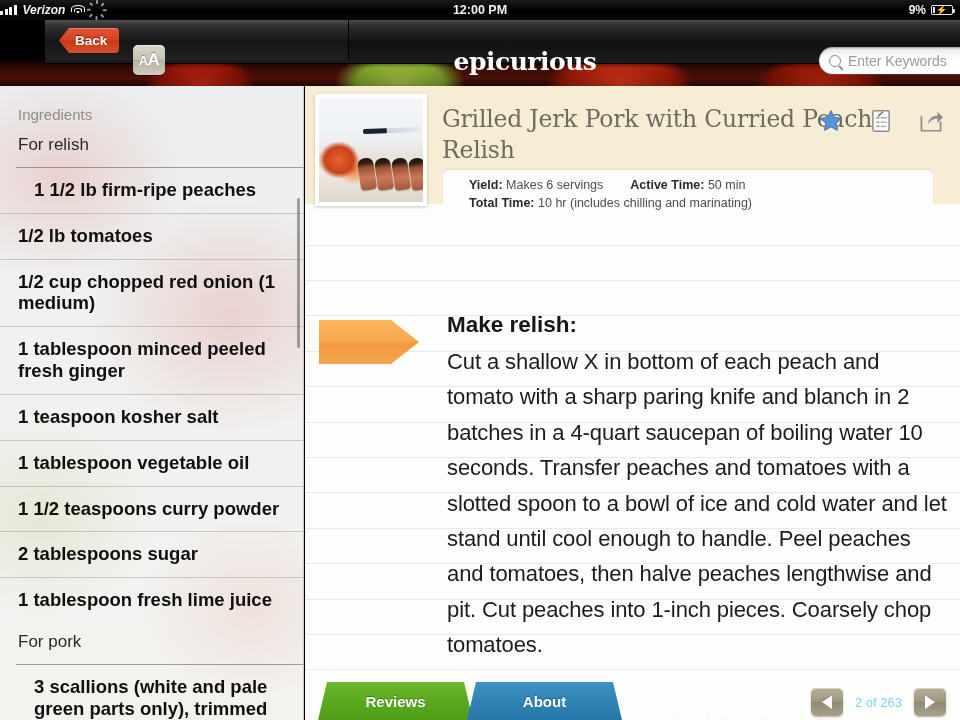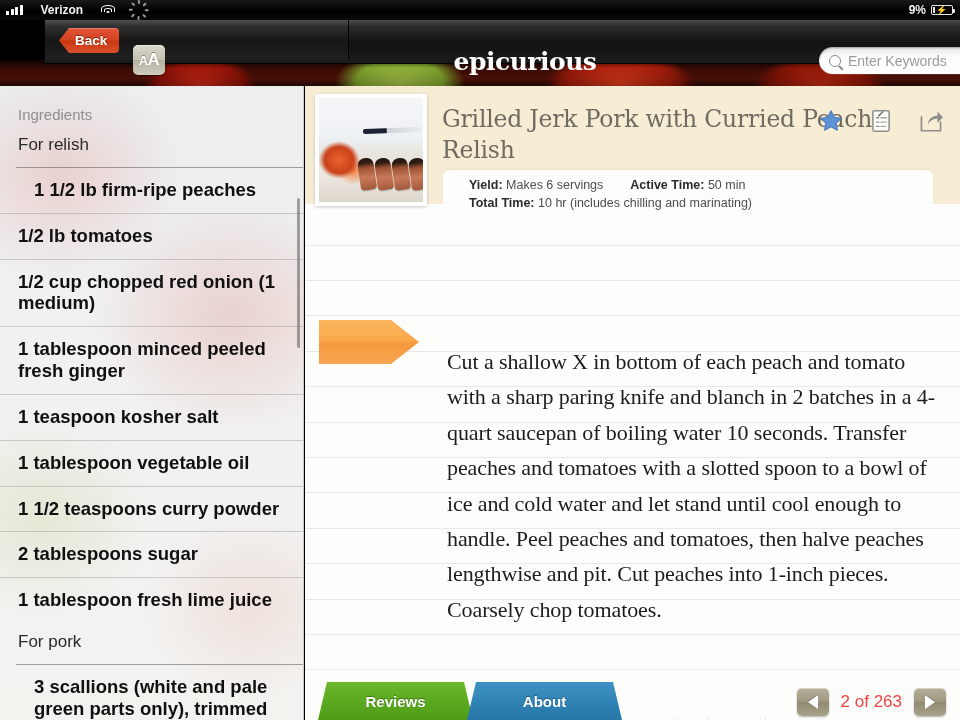--- a/index.html
+++ b/index.html
@@ -8,21 +8,21 @@
 
   #app { position:relative; width:960px; height:720px; overflow:hidden; }
 
   
   .statusbar{
     position:absolute; top:0; left:0; width:960px; height:20px;
     background:linear-gradient(to bottom,#1a1a1a 0%,#000 55%,#0a0a0a 100%);
     color:#f2f2f2; font-size:12px; font-weight:bold;
     display:flex; align-items:center; z-index:40;
   }
-  .sb-left{ display:flex; align-items:center; gap:18px; padding-left:6px; }
+  .sb-left{ display:flex; align-items:center; gap:6px; padding-left:0;font-style:italic; }
   .sb-center{ position:absolute; left:0; right:0; text-align:center; font-size:12.5px; }
   .sb-right{ margin-left:auto; display:flex; align-items:center; gap:5px; padding-right:7px; }
   .signal{ display:flex; align-items:flex-end; gap:1.5px; height:10px; }
   .signal i{ display:block; width:3px; background:#fff; border-radius:.5px; }
   .signal i:nth-child(1){height:4px}.signal i:nth-child(2){height:6px}
   .signal i:nth-child(3){height:8px}.signal i:nth-child(4){height:10px}
   .wifi{ position:relative; width:14px; height:11px; }
   .wifi span{ position:absolute; left:50%; transform:translateX(-50%); border:1.6px solid #fff;
               border-bottom:none; border-radius:50% 50% 0 0; }
   .wifi span:nth-child(1){ width:14px;height:7px; top:0; }
@@ -182,21 +182,21 @@
   .step-arrow{
     position:absolute; left:14px; top:108px; width:100px; height:44px;
     background:linear-gradient(to bottom,#fcb55c 0%,#f9a84b 48%,#f59a3d 52%,#f6a552 100%);
     clip-path:polygon(0 0, 72% 0, 100% 50%, 72% 100%, 0 100%);
   }
   .step-title{
     position:absolute; left:142px; top:100px; font-size:22.5px; font-weight:bold; color:#161616;
   }
   .step-text{
     position:absolute; left:142px; top:132px; width:500px;
-    font-size:22px; color:#1c1c1c; line-height:35.4px; letter-spacing:-.1px;font-family:Liberation Serif, serif;
+    font-size:22px; color:#1c1c1c; line-height:35.4px; letter-spacing:-.1px;
   }
   .step-text2{
     position:absolute; left:142px; top:496px; width:500px;
     font-size:22px; color:#1c1c1c; line-height:35.4px; letter-spacing:-.1px;
   }
   .fade{
     position:absolute; left:0; right:0; bottom:0; height:58px; z-index:6;
     background:linear-gradient(to bottom, rgba(253,253,251,0) 0%, rgba(253,253,251,.78) 45%, rgba(253,253,251,.96) 100%);
     pointer-events:none;
   }
@@ -217,21 +217,21 @@
   .pbtn{
     width:32px; height:28px; border-radius:5px;
     background:linear-gradient(to bottom,#b6b09a 0%,#9d977f 50%,#908a72 51%,#a8a28b 100%);
     box-shadow:inset 0 1px 0 rgba(255,255,255,.45), 0 1px 2px rgba(0,0,0,.3);
     display:flex; align-items:center; justify-content:center;
   }
   .pbtn .tri{ width:0;height:0; border-top:7px solid transparent; border-bottom:7px solid transparent;
               filter:drop-shadow(0 -1px 0 rgba(0,0,0,.25)); }
   .pbtn .tri.l{ border-right:10px solid #fff; }
   .pbtn .tri.r{ border-left:10px solid #fff; }
-  .pcount{ font-size:17px; color:#ef4444; }
+  .pcount{ font-size:13px; color:#7dd3fc; }
 </style>
 </head>
 <body>
 
 <div id="app">
 
   <div class="statusbar">
     <div class="sb-left">
       <span class="signal">
           <i></i>
@@ -249,20 +249,21 @@
         <i style="transform:rotate(0deg) translateY(-4px)"></i>
           <i style="transform:rotate(45deg) translateY(-4px)"></i>
         <i style="transform:rotate(90deg) translateY(-4px)"></i>
           <i style="transform:rotate(135deg) translateY(-4px)"></i>
         <i style="transform:rotate(180deg) translateY(-4px)"></i>
           <i style="transform:rotate(225deg) translateY(-4px)"></i>
         <i style="transform:rotate(270deg) translateY(-4px)"></i>
           <i style="transform:rotate(315deg) translateY(-4px)"></i>
       </span>
     </div>
+    <div class="sb-center">12:00 PM</div>
     <div class="sb-right">
       <svg class="loc-arrow" width="12" height="12" viewBox="0 0 12 12">
         <path d="M11 1 L1 5.6 L5 6.8 L6.3 10.8 Z" fill="#fff"></path>
       </svg>
       <span>9%</span>
       <span class="battery">
           <i></i>
           <span class="bolt">⚡</span>
         </span>
     </div>
@@ -363,20 +364,21 @@
           <i style="top: 244.9px;"></i>
           <i style="top: 280.3px;"></i>
           <i style="top: 315.7px;"></i>
           <i style="top: 351.1px;"></i>
           <i style="top: 386.5px;"></i>
           <i style="top: 421.9px;"></i>
           <i style="top: 457.3px;"></i>
           <i style="top: 492.7px;"></i>
         </div>
       <div class="step-arrow"></div>
+      <div class="step-title">Make relish:</div>
       <div class="step-text">Cut a shallow X in bottom of each peach and tomato with a sharp paring knife and blanch in 2 batches in a 4-quart saucepan of boiling water 10 seconds. Transfer peaches and tomatoes with a slotted spoon to a bowl of ice and cold water and let stand until cool enough to handle. Peel peaches and tomatoes, then halve peaches lengthwise and pit. Cut peaches into 1-inch pieces. Coarsely chop tomatoes.</div>
       <div class="step-text2">Cook onion, ginger, and salt in oil in a 3-quart heavy saucepan over moderate heat, stirring</div>
       <div class="fade"></div>
     </div>
   </div>
 
   <div class="tabs">
     <div class="tab green">Reviews</div>
     <div class="tab blue">About</div>
   </div>

